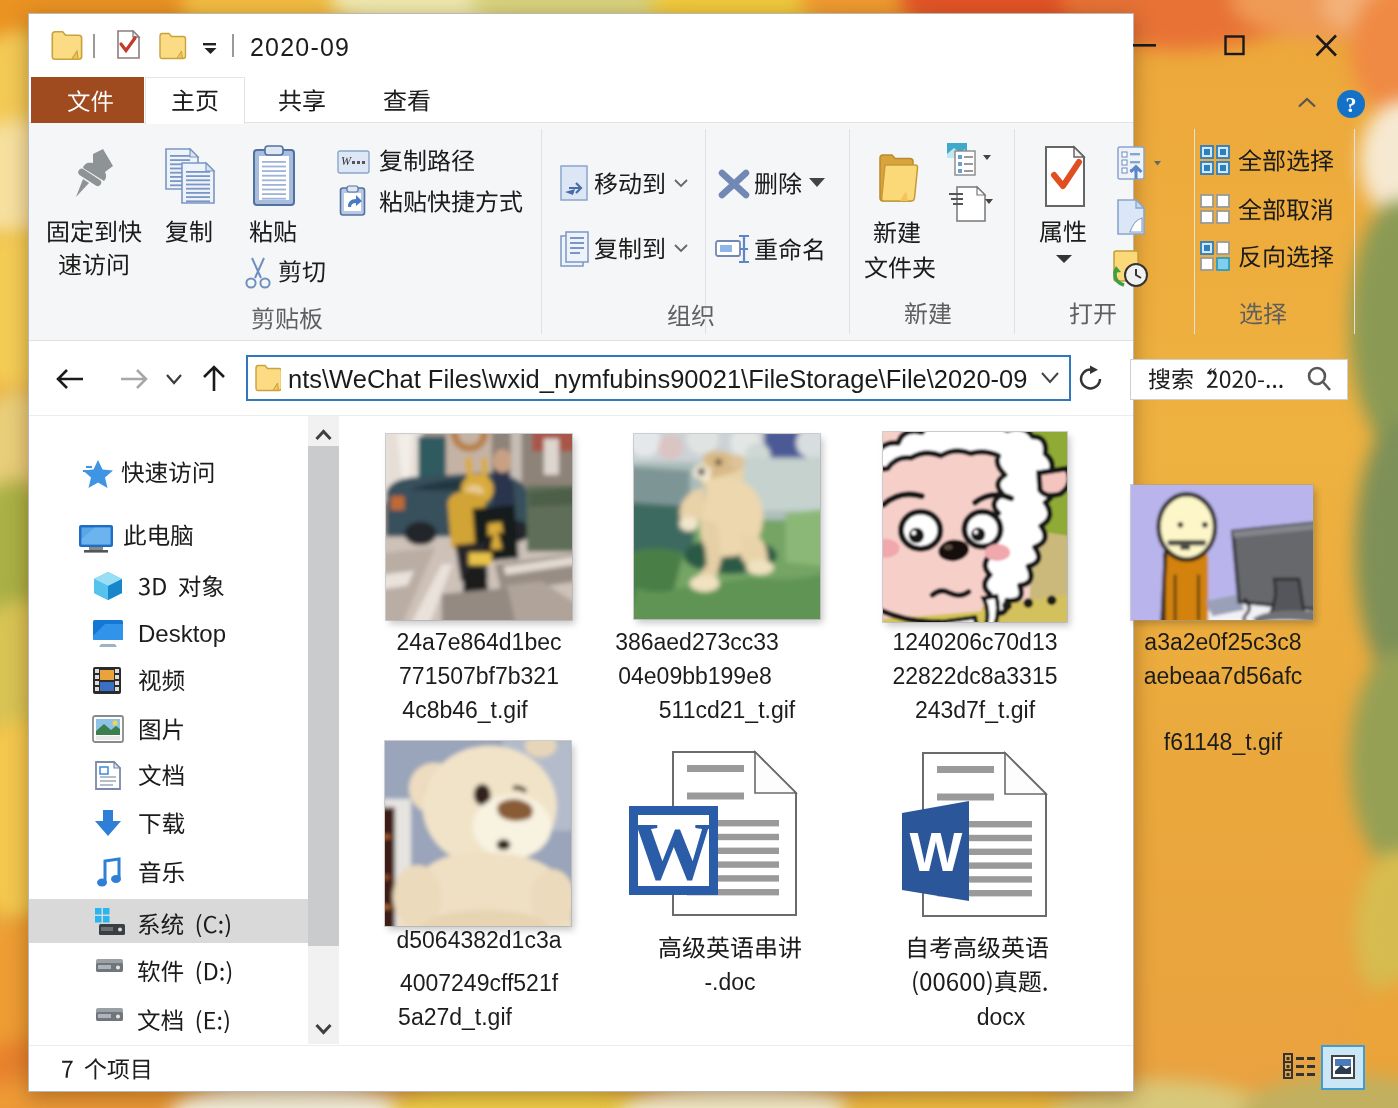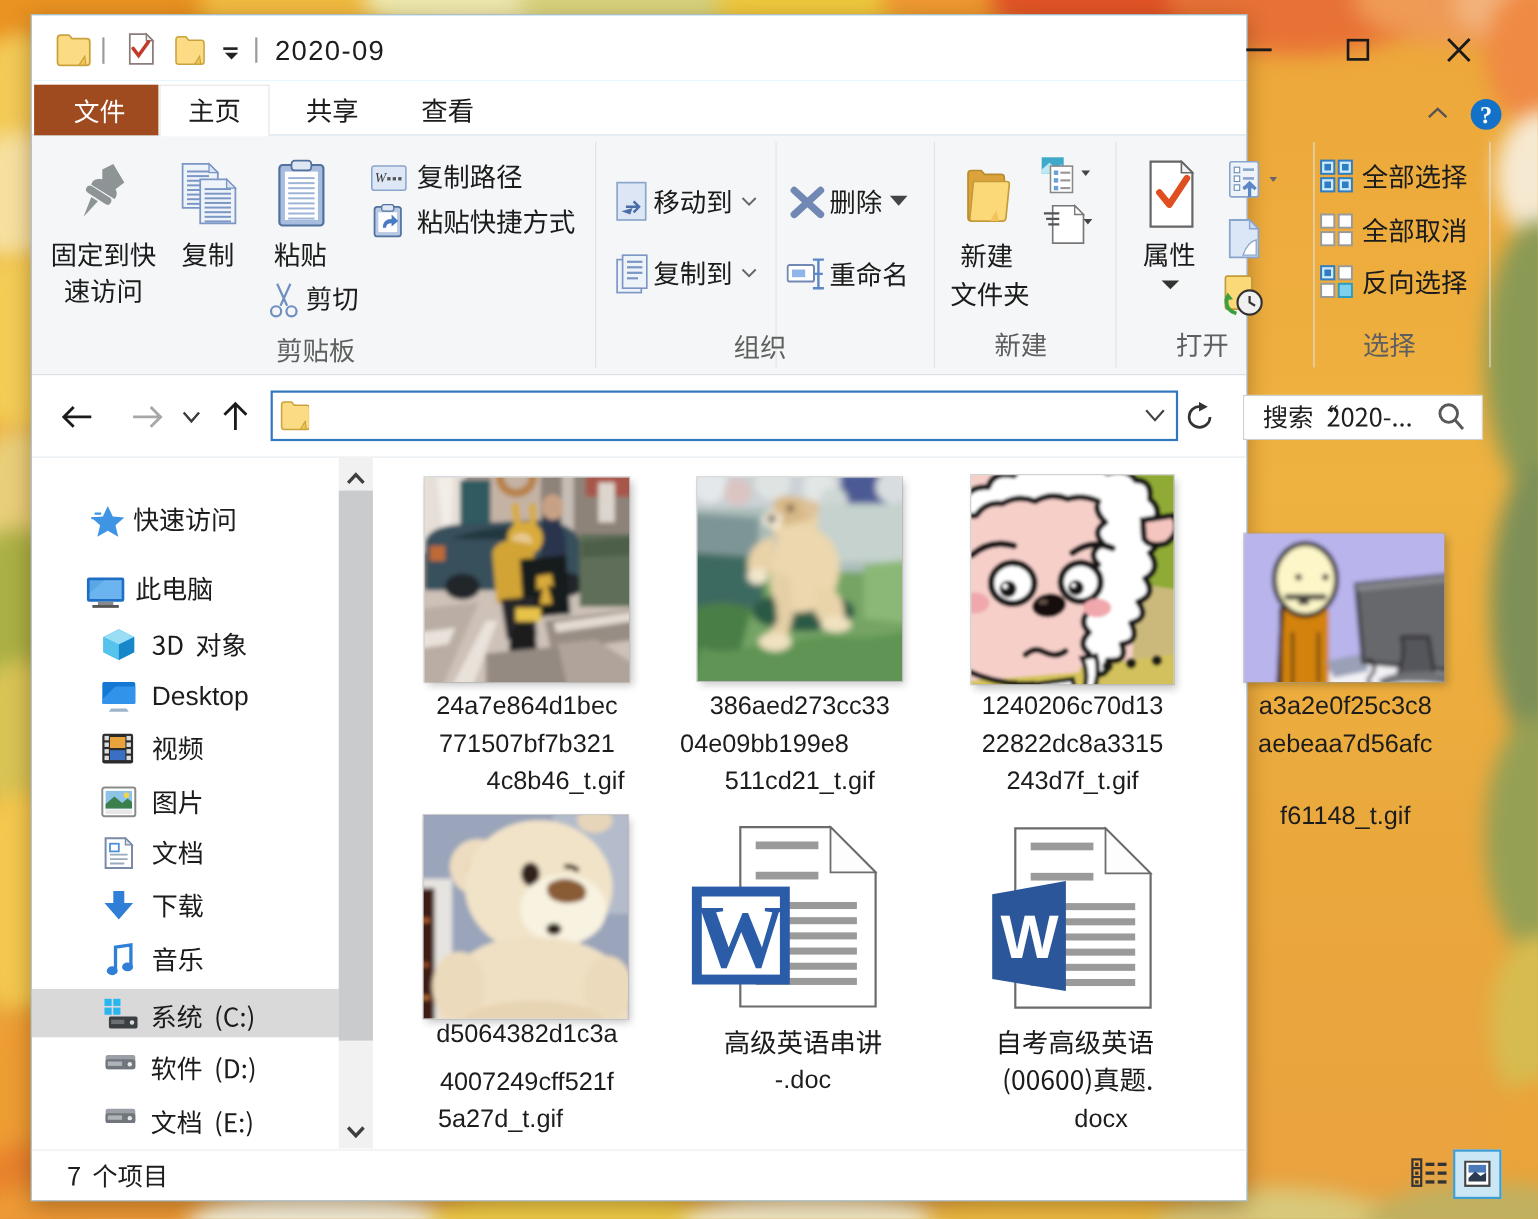--- a/index.html
+++ b/index.html
@@ -1,18 +1,18 @@
 <!DOCTYPE html>
 <html><head><meta charset="utf-8"><title>2020-09</title><style>
 *{margin:0;padding:0;box-sizing:border-box}
 html,body{width:1398px;height:1108px;overflow:hidden}
 body{font-family:"Liberation Sans",sans-serif;position:relative;background:#e9a53c}
 .abs{position:absolute}
 .blob{position:absolute;border-radius:50%;filter:blur(9px)}
-#win{position:absolute;left:28px;top:13px;width:1106px;height:1079px;background:#7dd3fc;
+#win{position:absolute;left:28px;top:13px;width:1106px;height:1079px;background:#15803d;
   box-shadow:0 5px 20px rgba(70,35,0,.38);border:1px solid #b8b8b8}
 #titlebar{position:absolute;left:0;top:0;width:100%;height:59px;background:#fff}
 #tabrow{position:absolute;left:0;top:59px;width:100%;height:50px;background:#fff;border-bottom:1px solid #e4e4e6}
 #ribbon{position:absolute;left:0;top:109px;width:100%;height:218px;background:#f5f6f7;border-bottom:1px solid #e0e0e2}
 #addr{position:absolute;left:0;top:327px;width:100%;height:75px;background:#fff;border-bottom:1px solid #ececee}
 #content{position:absolute;left:0;top:402px;width:100%;height:631px;background:#fff}
 #statusbar{position:absolute;left:0;bottom:0;width:100%;height:46px;background:#fff;border-top:1px solid #ececee}
 .vsep{position:absolute;top:6px;height:205px;width:1px;background:#e0e1e3}
 .filetab{position:absolute;left:2px;top:63px;width:113px;height:46px;background:#a04a20}
 .tab{position:absolute;top:63px;height:47px;background:#fff;border:1px solid #e4e4e6;border-bottom:none}
@@ -562,20 +562,21 @@
       <path d="M3 4 L10 12 L17 4" stroke="#3b3b3b" stroke-width="2.2" fill="none"></path>
     </svg>
     <svg class="abs" style="left:170px;top:350px;" width="30" height="30" viewBox="0 0 30 30">
       <path d="M15 27 L15 4 M5 13 L15 3 L25 13" stroke="#1b1b1b" stroke-width="2.6" fill="none"></path>
     </svg>
     <div class="abs" style="left:217px;top:341px;width:825px;height:46px;background:#fff;border:2.5px solid #3077bd"></div>
     <svg class="abs" style="left:225px;top:348px;" width="27" height="31" viewBox="0 0 27 31">
       <path d="M2 6 Q2 3.5 4.5 3.5 L11 3.5 L13.5 6.5 L25 6.5 Q27.5 6.5 27.5 9 L27.5 26 Q27.5 28.5 25 28.5 L4.5 28.5 Q2 28.5 2 26 Z" fill="#fbdc84" stroke="#caa23c" stroke-width="1.4"></path>
 <path d="M19 28.3 L23.5 21 L24.5 28.3 Z" fill="#f1c456" stroke="#caa23c" stroke-width="1"></path>
     </svg>
+    <div class="abs" style="left:259px;top:365px;transform:translateY(-50%);font:normal 25.5px 'Liberation Sans',sans-serif;color:#1b1b1b;white-space:nowrap;letter-spacing:0">nts\WeChat Files\wxid_nymfubins90021\FileStorage\File\2020-09</div>
     <svg class="abs" style="left:1010px;top:355px;" width="22" height="18" viewBox="0 0 22 18">
       <path d="M3 4 L11 13 L19 4" stroke="#444" stroke-width="2" fill="none"></path>
     </svg>
     <svg class="abs" style="left:1048px;top:351px;" width="28" height="28" viewBox="0 0 28 28">
       <path d="M23 14 A9.5 9.5 0 1 1 13.5 4.5" stroke="#333" stroke-width="2.4" fill="none"></path>
 <path d="M13 0.5 L13 9 L21 4.8 Z" fill="#333"></path>
     </svg>
     <div class="abs" style="left:1101px;top:345px;width:218px;height:41px;background:#fff;border:1px solid #cfcfcf"></div>
     <svg style="position:absolute;left:1119.0px;top:352.8px;" width="136.2" height="24.4">
       <g fill="#1f1f1f" transform="translate(0,20.70) scale(0.02300,-0.02300)">
@@ -958,22 +959,22 @@
       <rect x="38" y="85.8" width="95" height="6.4" fill="#9a9a9a"></rect>
       <rect x="38" y="99.6" width="95" height="6.4" fill="#9a9a9a"></rect>
       <rect x="38" y="113.4" width="95" height="6.4" fill="#9a9a9a"></rect>
       <rect x="38" y="127.2" width="95" height="6.4" fill="#9a9a9a"></rect>
       <rect x="38" y="141" width="95" height="6.4" fill="#9a9a9a"></rect>
       <path d="M3 64 L70 52 L70 152 L3 141 Z" fill="#2b579a"></path>
       <text x="37" y="122" text-anchor="middle" font-family="Liberation Sans" font-size="56" font-weight="bold" fill="#fff">W</text>
     </svg>
     <div class="fname" style="left:450px;top:628px;transform:translate(-50%,-50%)">24a7e864d1bec</div>
     <div class="fname" style="left:450px;top:662px;transform:translate(-50%,-50%)">771507bf7b321</div>
-    <div class="fname" style="left:476px;top:696px;transform:translate(-50%,-50%)">4c8b46_t.gif</div>
-    <div class="fname" style="left:698px;top:628px;transform:translate(-50%,-50%)">386aed273cc33</div>
+    <div class="fname" style="left:436px;top:696px;transform:translate(-50%,-50%)">4c8b46_t.gif</div>
+    <div class="fname" style="left:668px;top:628px;transform:translate(-50%,-50%)">386aed273cc33</div>
     <div class="fname" style="left:666px;top:662px;transform:translate(-50%,-50%)">04e09bb199e8</div>
     <div class="fname" style="left:698px;top:696px;transform:translate(-50%,-50%)">511cd21_t.gif</div>
     <div class="fname" style="left:946px;top:628px;transform:translate(-50%,-50%)">1240206c70d13</div>
     <div class="fname" style="left:946px;top:662px;transform:translate(-50%,-50%)">22822dc8a3315</div>
     <div class="fname" style="left:946px;top:696px;transform:translate(-50%,-50%)">243d7f_t.gif</div>
     <div class="fname" style="left:1194px;top:628px;transform:translate(-50%,-50%)">a3a2e0f25c3c8</div>
     <div class="fname" style="left:1194px;top:662px;transform:translate(-50%,-50%)">aebeaa7d56afc</div>
     <div class="fname" style="left:1194px;top:728px;transform:translate(-50%,-50%)">f61148_t.gif</div>
     <div class="fname" style="left:450px;top:926px;transform:translate(-50%,-50%)">d5064382d1c3a</div>
     <div class="fname" style="left:450px;top:968.5px;transform:translate(-50%,-50%)">4007249cff521f</div>

